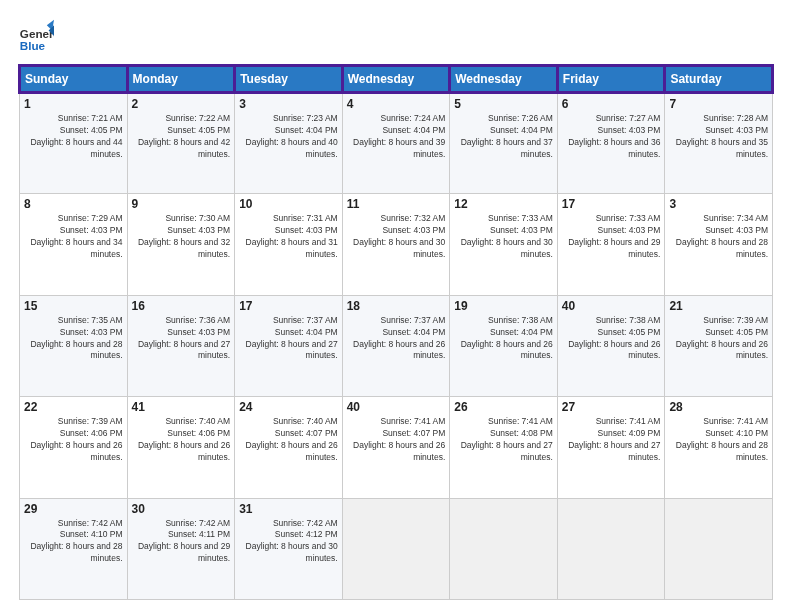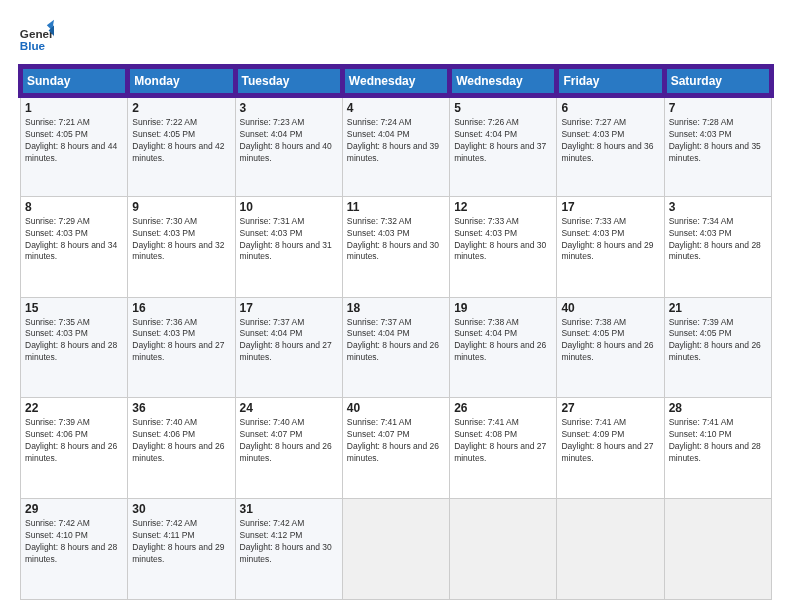--- a/index.html
+++ b/index.html
@@ -52,21 +52,21 @@
       flex: 1;
       table-layout: fixed;
     }
     .calendar thead th {
       background: #2979c4;
       color: #fff;
       font-size: 12px;
       font-weight: bold;
       padding: 5px 4px;
       text-align: left;
-      border: 5px solid #4c1d95;
+      border: 3px solid #4c1d95;
     }
     .calendar tbody td {
       border: 1px solid #ccc;
       vertical-align: top;
       padding: 3px 4px;
       font-size: 9px;
       color: #333;
       height: 88px;
       background: #fff;
     }
@@ -80,20 +80,21 @@
       font-size: 12px;
       font-weight: bold;
       color: #222;
       display: block;
       margin-bottom: 2px;
     }
     .day-info {
       font-size: 8.5px;
       color: #333;
       line-height: 1.4;
+      text-align: right;
     }
     td.empty {
       background: #f0f0f0 !important;
     }
   </style>
 </head>
 <body>
 
 <div class="page">
   <div class="header">
@@ -213,21 +214,21 @@
             <span class="day-number">21</span>
 <div class="day-info">Sunrise: 7:39 AM<br>Sunset: 4:05 PM<br>Daylight: 8 hours and 26 minutes.</div>
           </td>
         </tr>
         <tr>
           <td>
             <span class="day-number">22</span>
 <div class="day-info">Sunrise: 7:39 AM<br>Sunset: 4:06 PM<br>Daylight: 8 hours and 26 minutes.</div>
           </td>
           <td>
-            <span class="day-number">36</span>
+            <span class="day-number">41</span>
 <div class="day-info">Sunrise: 7:40 AM<br>Sunset: 4:06 PM<br>Daylight: 8 hours and 26 minutes.</div>
           </td>
           <td>
             <span class="day-number">24</span>
 <div class="day-info">Sunrise: 7:40 AM<br>Sunset: 4:07 PM<br>Daylight: 8 hours and 26 minutes.</div>
           </td>
           <td>
             <span class="day-number">40</span>
 <div class="day-info">Sunrise: 7:41 AM<br>Sunset: 4:07 PM<br>Daylight: 8 hours and 26 minutes.</div>
           </td>

